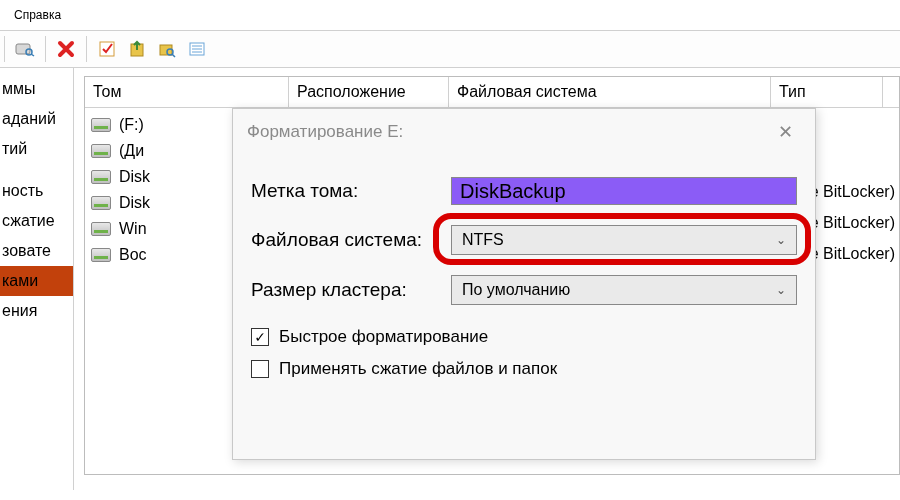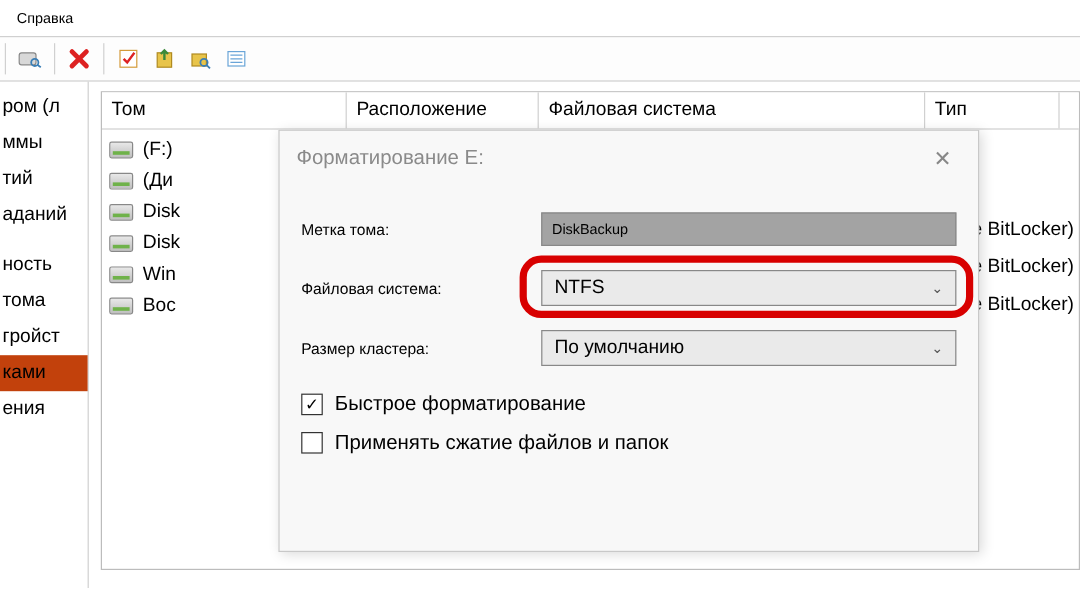--- a/index.html
+++ b/index.html
@@ -136,29 +136,29 @@
   .dlg-body {
     padding: 26px 18px 0 18px;
   }
   .form-row {
     display: flex;
     align-items: center;
     margin-bottom: 20px;
   }
   .form-label {
     width: 200px;
-    font-size: 13px;
+    font-size: 19px;
   }
   .text-input {
     flex: 1;
     height: 28px;
     border: 1px solid #888;
-    background: #a3a3a3;
+    background: #8b5cf6;
     padding: 2px 8px;
-    font-size: 12px;
+    font-size: 20px;
     font-family: inherit;
   }
   .select-wrap {
     flex: 1;
     height: 30px;
     border: 1px solid #888;
     background: #eaeaea;
     display: flex;
     align-items: center;
     justify-content: space-between;
@@ -240,28 +240,27 @@
         <rect x="2" y="3" width="14" height="12" fill="#fff" stroke="#6aa5d8"></rect>
         <line x1="4" y1="6" x2="14" y2="6" stroke="#6aa5d8"></line>
         <line x1="4" y1="9" x2="14" y2="9" stroke="#6aa5d8"></line>
         <line x1="4" y1="12" x2="14" y2="12" stroke="#6aa5d8"></line>
       </svg>
   </div>
 </div>
 
 <div class="main">
   <div class="sidebar">
-    <div class="sidebar-item">ром (л</div>
     <div class="sidebar-item">ммы</div>
+    <div class="sidebar-item">аданий</div>
     <div class="sidebar-item">тий</div>
-    <div class="sidebar-item">аданий</div>
     <div class="sidebar-item"></div>
     <div class="sidebar-item">ность</div>
-    <div class="sidebar-item">тома</div>
-    <div class="sidebar-item">гройст</div>
+    <div class="sidebar-item">сжатие</div>
+    <div class="sidebar-item">зовате</div>
     <div class="sidebar-item sel">ками</div>
     <div class="sidebar-item">ения</div>
   </div>
 
   <div class="content">
     <div class="grid-border">
       <div class="grid-header">
         <div class="gh-cell" style="width:204px">Том</div>
         <div class="gh-cell" style="width:160px">Расположение</div>
         <div class="gh-cell" style="flex:1">Файловая система</div>

